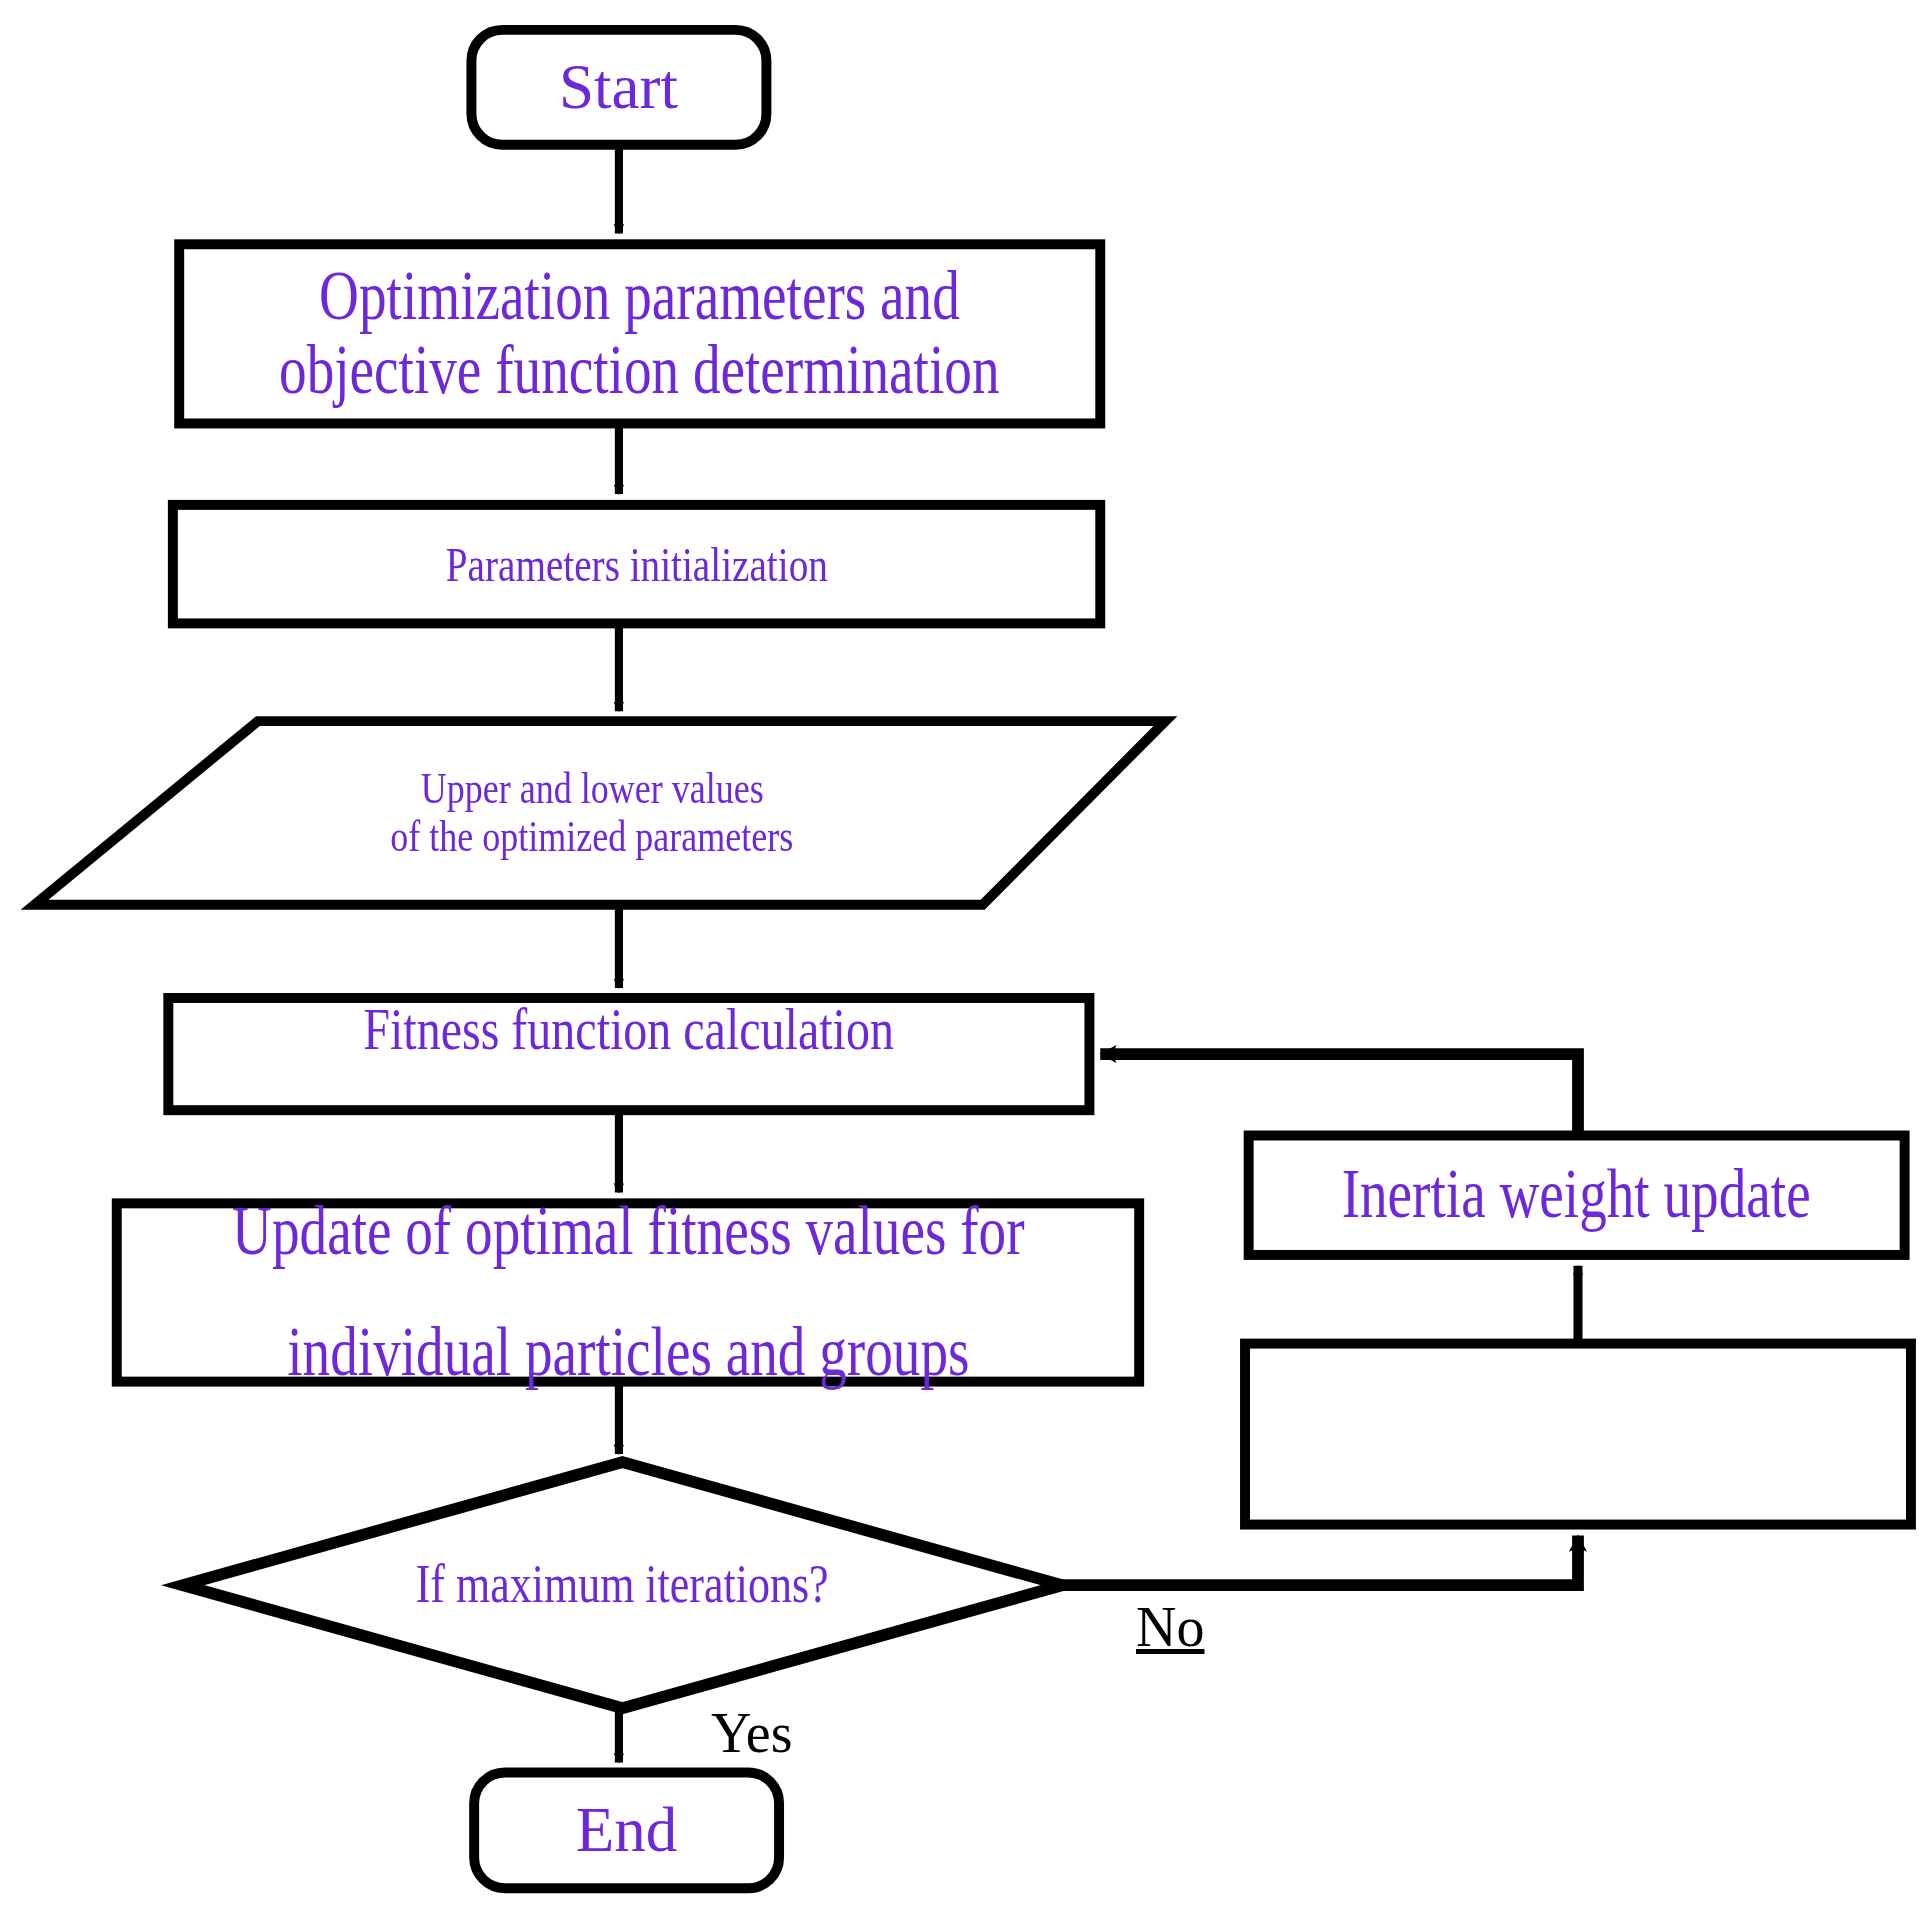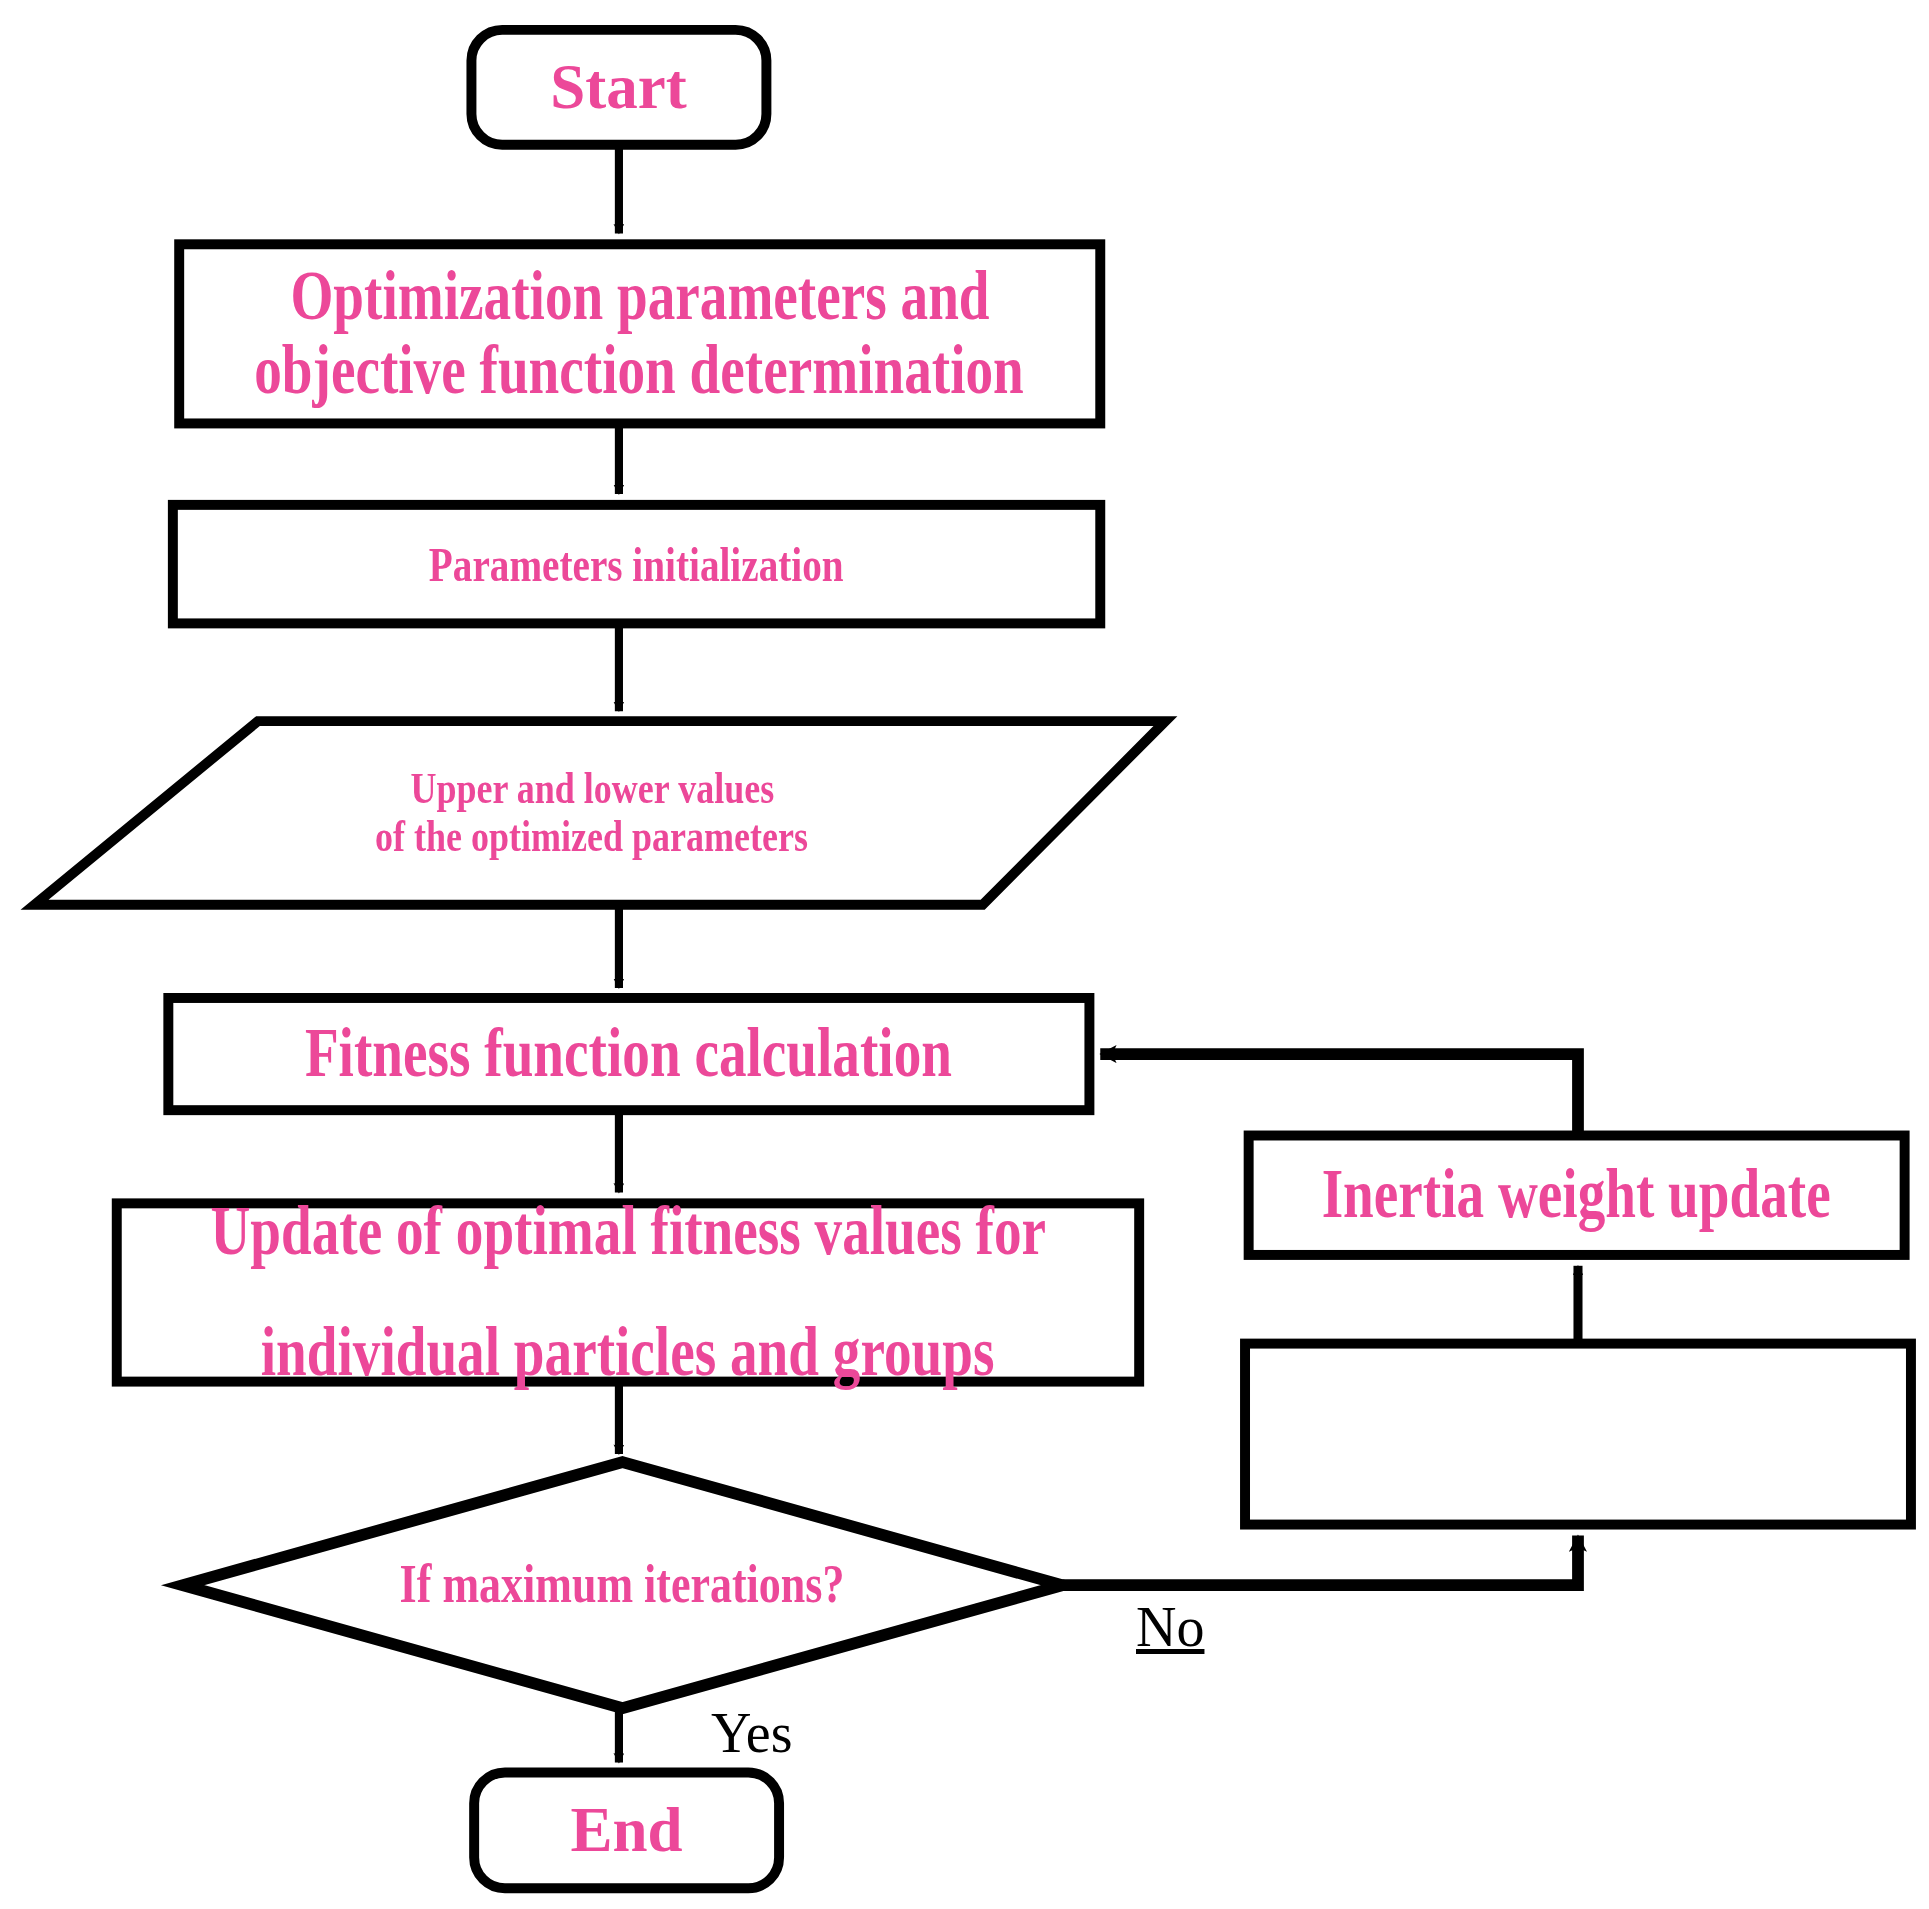--- a/index.html
+++ b/index.html
@@ -22,22 +22,22 @@
     width: 1930px;
     height: 1910px;
   }
   .node-label {
     position: absolute;
     display: flex;
     flex-direction: column;
     align-items: center;
     justify-content: center;
     text-align: center;
-    color: #ec4899;
-    font-weight: bold;
+    color: #6d28d9;
+    font-weight: normal;
     font-family: "Liberation Serif", "DejaVu Serif", serif;
     line-height: 1.06;
     pointer-events: none;
     white-space: pre;
   }
   
   .cond {
     transform: scaleX(0.80);
     transform-origin: center center;
   }
@@ -121,21 +121,21 @@
 
   <div class="node-label" style="left:173px; top:505px; width:927px; height:119px; font-size:49px;">
     <span class="cond">Parameters initialization</span>
   </div>
 
   <div class="node-label" style="left:185px; top:724px; width:814px; height:177px; font-size:45px;">
     <span class="cond">Upper and lower values</span>
     <span class="cond">of the optimized parameters</span>
   </div>
 
-  <div class="node-label" style="left:168px; top:998px; width:921px; height:112px; font-size:69px;">
+  <div class="node-label" style="left:168px; top:974px; width:921px; height:112px; font-size:60px;">
     <span class="cond">Fitness function calculation</span>
   </div>
 
   <div class="node-label" style="left:117px; top:1203px; width:1022px; height:178px; font-size:69px;gap:47px;">
     <span class="cond">Update of optimal fitness values for</span>
     <span class="cond">individual particles and groups</span>
   </div>
 
   <div class="node-label" style="left:183px; top:1525px; width:879px; height:119px; font-size:55px;">
     <span class="cond">If maximum iterations?</span>

